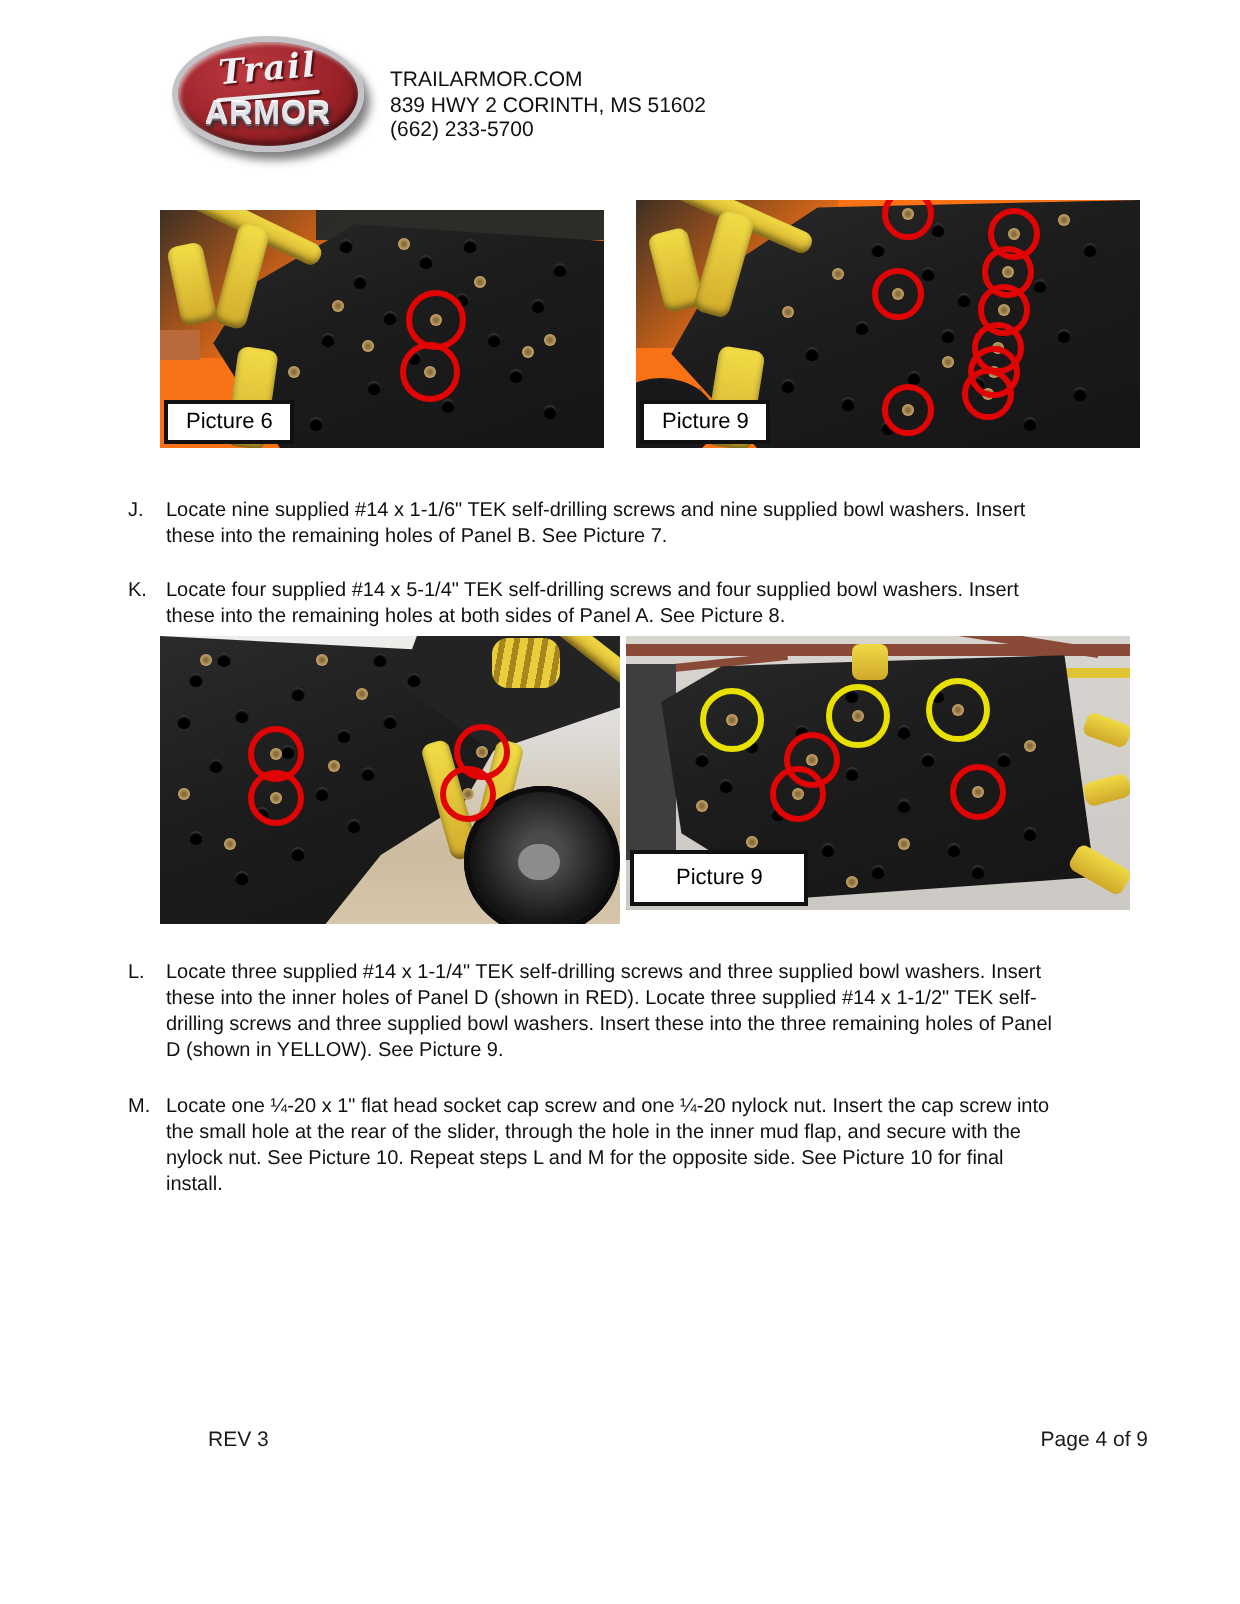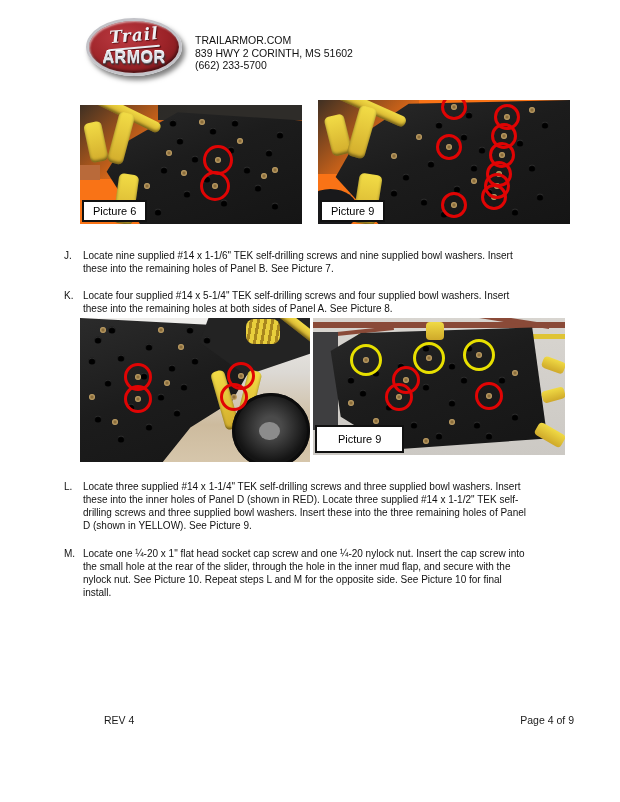--- a/index.html
+++ b/index.html
@@ -309,16 +309,16 @@
 D (shown in YELLOW). See Picture 9.</div>
   </div>
   <div class="step" style="top:547px;">
     <div class="lab">M.</div>
     <div class="txt">Locate one ¼-20 x 1" flat head socket cap screw and one ¼-20 nylock nut. Insert the cap screw into
 the small hole at the rear of the slider, through the hole in the inner mud flap, and secure with the
 nylock nut. See Picture 10. Repeat steps L and M for the opposite side. See Picture 10 for final
 install.</div>
   </div>
 
-  <div class="f-rev">REV 4</div>
+  <div class="f-rev">REV 3</div>
   <div class="f-page">Page 4 of 9</div>
 
 </div>
 
 </body></html>

